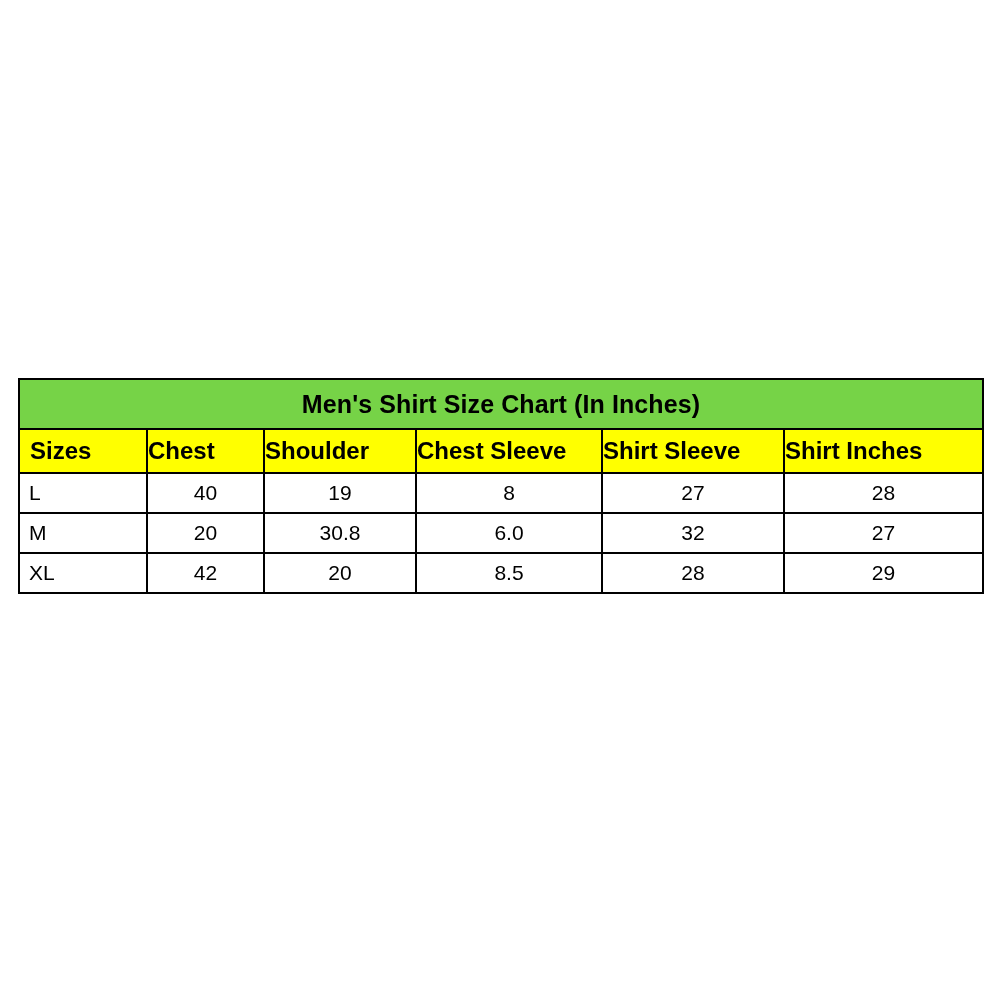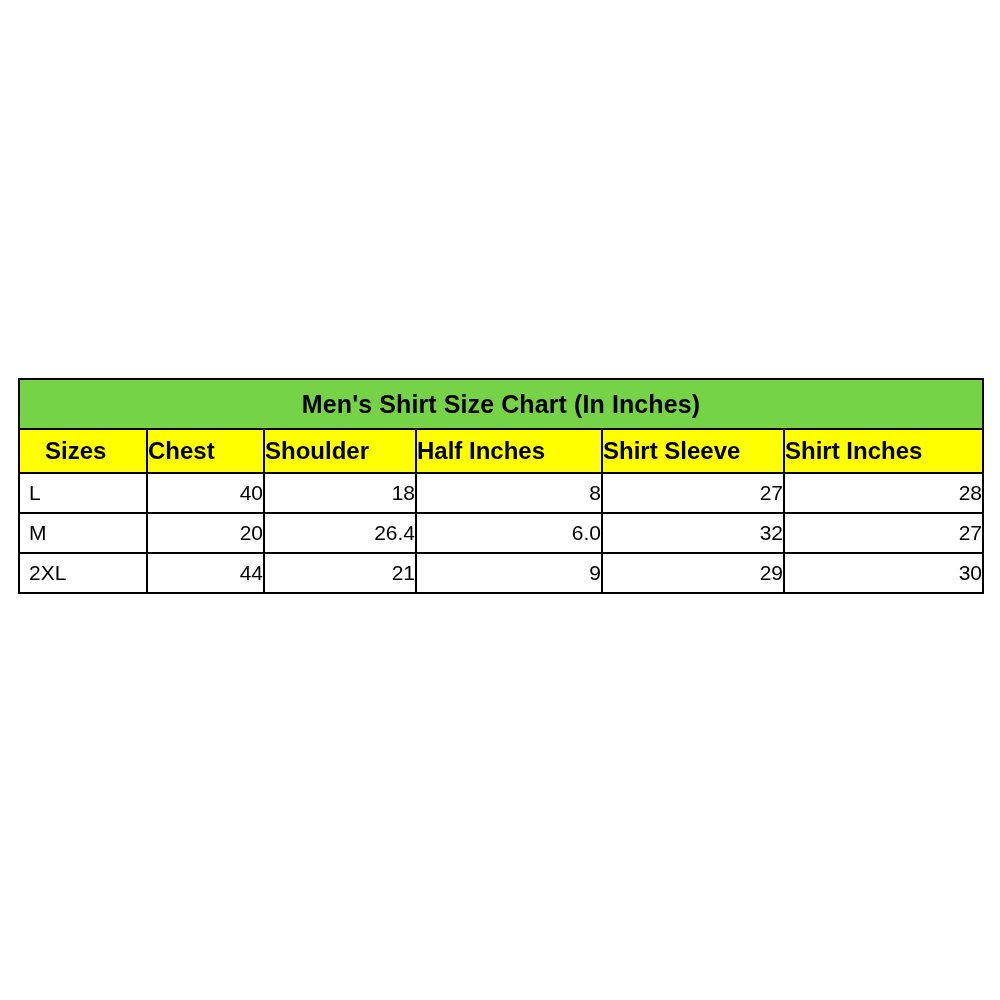--- a/index.html
+++ b/index.html
@@ -52,29 +52,29 @@
     font-size: 24px;
     font-weight: bold;
     color: #000000;
     height: 42px;
     line-height: 42px;
     text-align: left;
     padding-left: 8px;
     white-space: nowrap;
   }
   .head-cell.first {
-    padding-left: 25px;
+    padding-left: 10px;
   }
 
   .data-cell {
     font-size: 21px;
     color: #000000;
     height: 38px;
     line-height: 38px;
-    text-align: right;
+    text-align: center;
   }
   .data-cell.size-label {
     text-align: left;
     padding-left: 9px;
   }
 
   
   col.c0 { width: 128px; }
   col.c1 { width: 117px; }
   col.c2 { width: 152px; }
@@ -96,43 +96,43 @@
         <col class="c5">
     </colgroup>
     <tbody>
       <tr>
         <td class="title-cell" colspan="6">Men's Shirt Size Chart (In Inches)</td>
       </tr>
       <tr>
         <th class="head-cell first">Sizes</th>
         <th class="head-cell">Chest</th>
         <th class="head-cell">Shoulder</th>
-        <th class="head-cell">Half Inches</th>
+        <th class="head-cell">Chest Sleeve</th>
         <th class="head-cell">Shirt Sleeve</th>
         <th class="head-cell">Shirt Inches</th>
       </tr>
       <tr>
         <td class="data-cell size-label">L</td>
         <td class="data-cell">40</td>
-        <td class="data-cell">18</td>
+        <td class="data-cell">19</td>
         <td class="data-cell">8</td>
         <td class="data-cell">27</td>
         <td class="data-cell">28</td>
       </tr>
       <tr>
         <td class="data-cell size-label">M</td>
         <td class="data-cell">20</td>
-        <td class="data-cell">26.4</td>
+        <td class="data-cell">30.8</td>
         <td class="data-cell">6.0</td>
         <td class="data-cell">32</td>
         <td class="data-cell">27</td>
       </tr>
       <tr>
-        <td class="data-cell size-label">2XL</td>
-        <td class="data-cell">44</td>
-        <td class="data-cell">21</td>
-        <td class="data-cell">9</td>
+        <td class="data-cell size-label">XL</td>
+        <td class="data-cell">42</td>
+        <td class="data-cell">20</td>
+        <td class="data-cell">8.5</td>
+        <td class="data-cell">28</td>
         <td class="data-cell">29</td>
-        <td class="data-cell">30</td>
       </tr>
     </tbody>
   </table>
 </div>
 
 </body></html>

